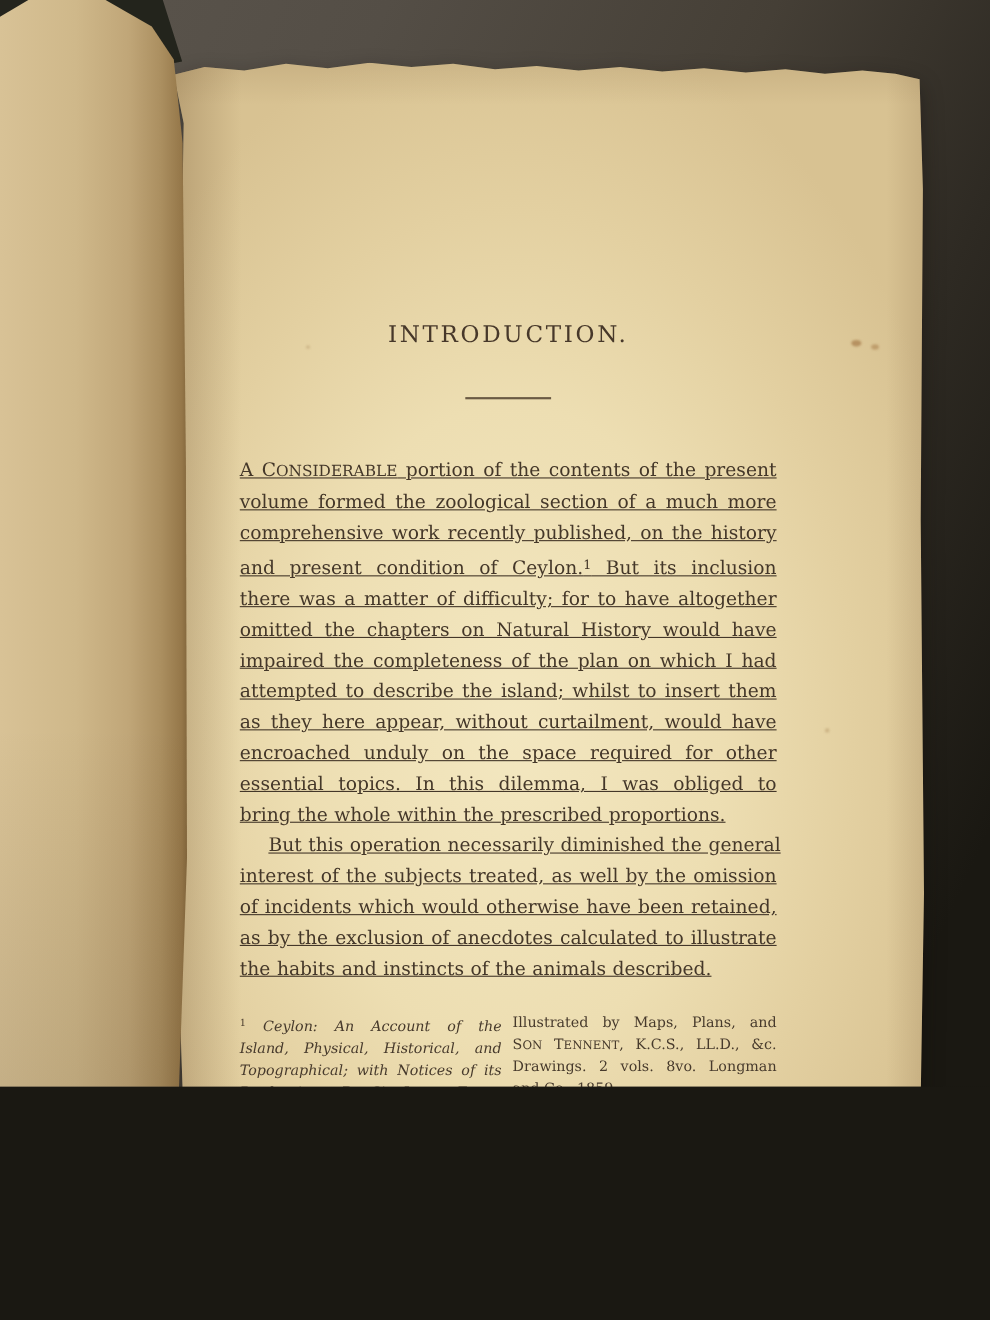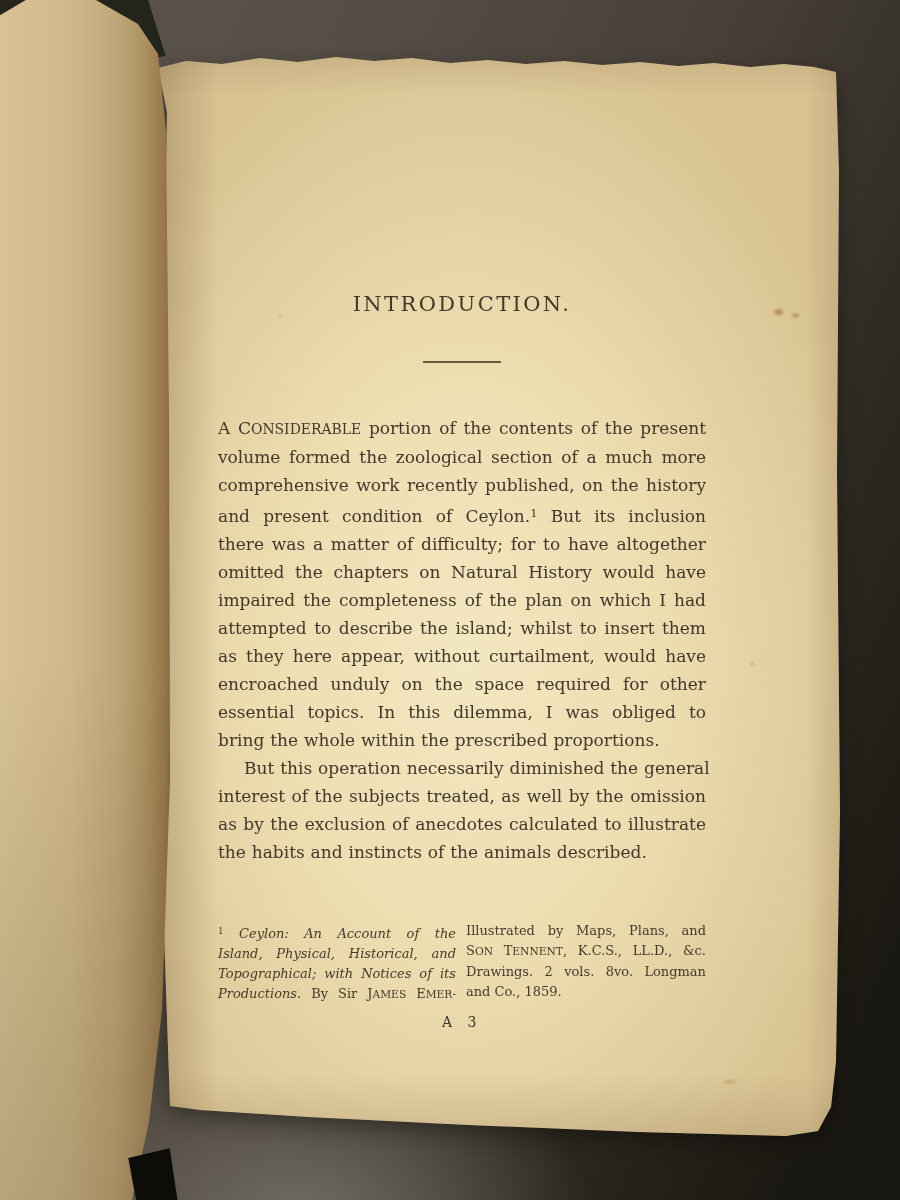--- a/index.html
+++ b/index.html
@@ -1,17 +1,17 @@
 <!DOCTYPE html>
 <html><head>
 <meta charset="utf-8">
 <style>
   html,body{margin:0;padding:0;background:#1a1812;}
   .scene{
-    position:relative;width:900px;height:1200px;overflow:hidden;
+    position:relative;width:900px;height:988px;overflow:hidden;
     font-family:"DejaVu Serif","Liberation Serif",serif;
     background:
       radial-gradient(ellipse 430px 270px at 300px 1215px, rgba(116,111,102,0.95) 0%, rgba(116,111,102,0) 68%),
       linear-gradient(115deg,#5b554d 0%,#544e46 26%,#453f36 52%,#2e2a23 72%,#1a1812 92%);
   }
   
   .left-page{
     position:absolute;left:0;top:0;width:172px;height:1200px;z-index:4;
     background:
       linear-gradient(to bottom, rgba(0,0,0,0) 55%, rgba(55,38,18,0.20) 100%),
@@ -47,21 +47,21 @@
     color:#443729;
   }
   
   .title{
     position:absolute;left:60px;top:240px;width:488px;text-align:center;
     font-size:21px;letter-spacing:2.4px;color:#47382a;font-weight:400;margin:0;
   }
   .rule{position:absolute;left:265px;top:309px;width:78px;height:2px;background:#6a5a44;}
   .body-text{
     position:absolute;left:60px;top:362px;width:488px;
-    font-size:17px;line-height:28px;word-spacing:0.5px;color:#443729;
+    font-size:17px;line-height:28px;word-spacing:0.5px;color:#443729;text-decoration:underline;
   }
   .tline{text-align:justify;text-align-last:justify;white-space:nowrap;}
   .tline.last{text-align-last:left;}
   .para.indent .tline:first-child{text-indent:26px;}
   .sc{font-size:0.82em;}
   .sup{font-size:0.68em;vertical-align:0.45em;}
   .ro{font-style:normal;}
   .footnote{
     position:absolute;left:60px;top:869px;width:488px;display:flex;gap:10px;
     font-size:13px;line-height:20px;color:#473a2c;
@@ -104,20 +104,21 @@
             <div class="tline"><span>impaired the completeness of the plan on which I had</span></div>
             <div class="tline"><span>attempted to describe the island; whilst to insert them</span></div>
             <div class="tline"><span>as they here appear, without curtailment, would have</span></div>
             <div class="tline"><span>encroached unduly on the space required for other</span></div>
             <div class="tline"><span>essential topics.  In this dilemma, I was obliged to</span></div>
             <div class="tline last"><span>bring the whole within the prescribed proportions.</span></div>
           </div>
         <div class="para indent">
             <div class="tline"><span>But this operation necessarily diminished the general</span></div>
             <div class="tline"><span>interest of the subjects treated, as well by the omission</span></div>
+            <div class="tline"><span>of incidents which would otherwise have been retained,</span></div>
             <div class="tline"><span>as by the exclusion of anecdotes calculated to illustrate</span></div>
             <div class="tline last"><span>the habits and instincts of the animals described.</span></div>
           </div>
       </div>
 
       <div class="footnote">
         <div class="fn-col fn-left">
             <div class="tline"><span class="sup ro">1</span><span> Ceylon: An Account of the</span></div>
             <div class="tline"><span>Island, Physical, Historical, and</span></div>
             <div class="tline"><span>Topographical; with Notices of its</span></div>

